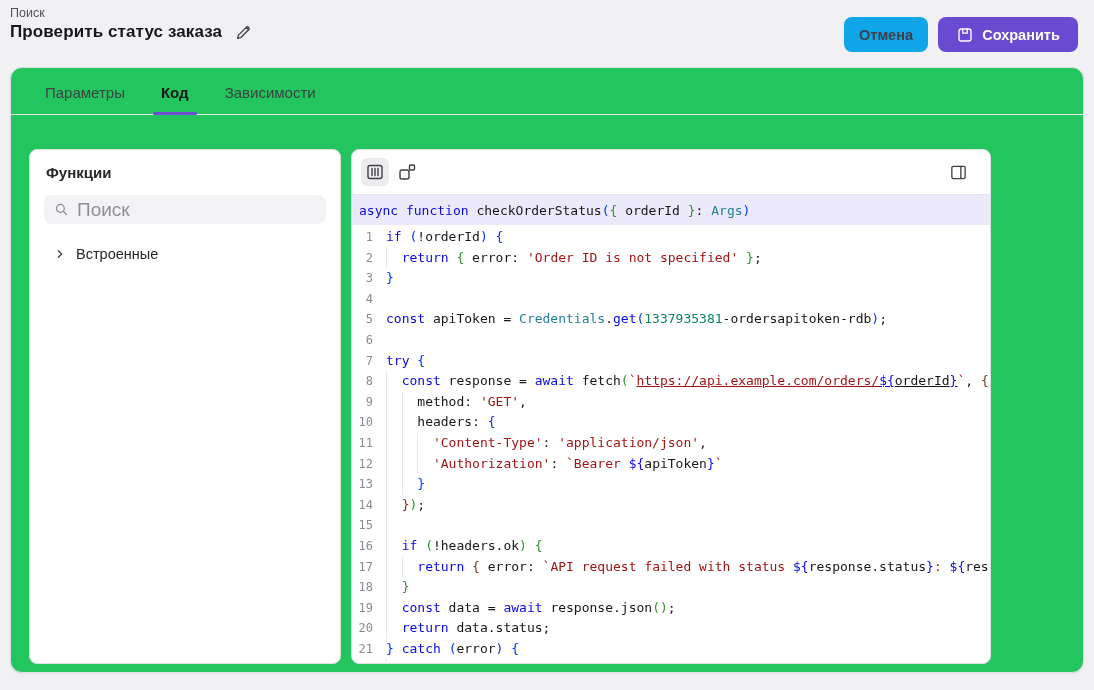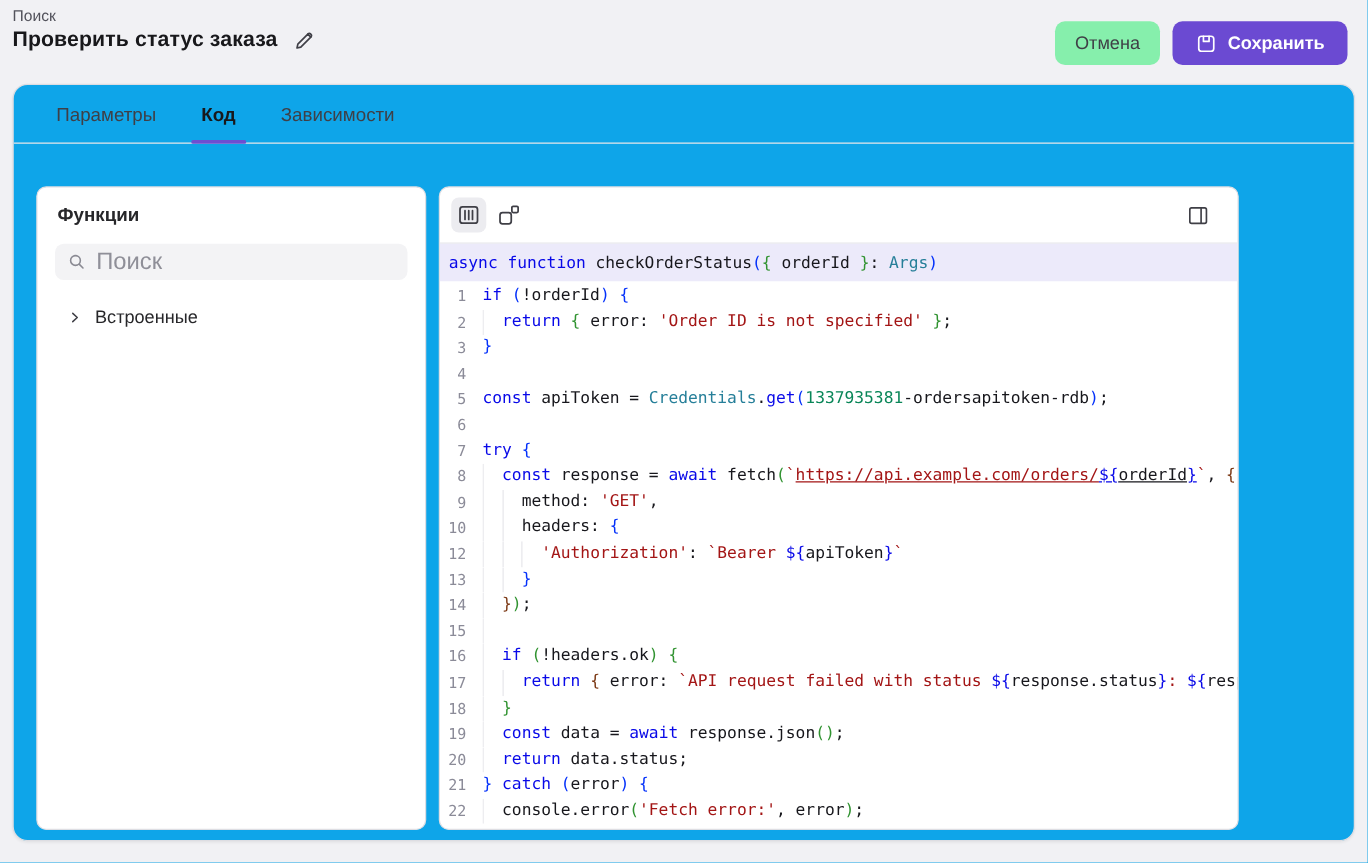--- a/index.html
+++ b/index.html
@@ -12,25 +12,25 @@
     position:relative;
   }
   
   .topbar { position:absolute; left:0; top:0; width:100%; height:67px; }
   .crumb { position:absolute; left:10px; top:6px; font-size:12.5px; color:#52525b; }
   .titlewrap { position:absolute; left:10px; top:22px; display:flex; align-items:center; gap:12px; }
   .page-title { font-size:17px; font-weight:700; color:#18181b; letter-spacing:.1px; }
   .icon-btn { background:none; border:none; cursor:pointer; display:flex; align-items:center; justify-content:center; }
   .actions { position:absolute; right:16px; top:17px; display:flex; gap:10px; }
   .btn { height:35px; border:none; border-radius:8px; font-family:inherit; font-size:14.5px; cursor:pointer; display:flex; align-items:center; justify-content:center; }
-  .btn-cancel { width:84px; background:#86efac; color:#3f3f46; font-weight:400; }
+  .btn-cancel { width:84px; background:#0ea5e9; color:#3f3f46; font-weight:700; }
   .btn-save { width:140px; background:#6b4ad2; color:#fff; font-weight:600; gap:8px; }
   
   .card { position:absolute; left:10px; top:67px; width:1074px; height:606px;
-          background:#0ea5e9; border:1px solid #dddde2; border-radius:12px;
+          background:#22c55e; border:1px solid #dddde2; border-radius:12px;
           box-shadow:0 1px 2px rgba(0,0,0,.05); }
   
   .tabs { display:flex; align-items:flex-end; height:47px; padding:0 26px; border-bottom:1px solid #e7e7ea; gap:20px; }
   .tab { position:relative; padding:0 8px 13px 8px; font-size:15px; color:#3f3f46; cursor:pointer; background:none; border:none; font-family:inherit; }
   .tab.active { color:#18181b; font-weight:700; }
   .tab.active::after { content:""; position:absolute; left:0; right:0; bottom:-1px; height:3px; background:#6d4fd1; border-radius:2px; }
   
   .panels { position:absolute; left:18px; top:81px; display:flex; gap:10px;justify-content:center; }
   .panel { border:1px solid #dedee3; border-radius:8px; background:#fff; }
   .sidebar { width:312px; height:515px; padding:12px 14px; }
@@ -193,20 +193,24 @@
           </div>
           <div class="code-line">
             <div class="ln">9</div>
             <div class="lc"><i class="g" style="left: 0ch;"></i><i class="g" style="left: 2ch;"></i><span class="tk tk-p">    method: </span><span class="tk tk-s">'GET'</span><span class="tk tk-p">,</span></div>
           </div>
           <div class="code-line">
             <div class="ln">10</div>
             <div class="lc"><i class="g" style="left: 0ch;"></i><i class="g" style="left: 2ch;"></i><span class="tk tk-p">    headers: </span><span class="tk tk-b1">{</span></div>
           </div>
           <div class="code-line">
+            <div class="ln">11</div>
+            <div class="lc"><i class="g" style="left: 0ch;"></i><i class="g" style="left: 2ch;"></i><i class="g" style="left: 4ch;"></i><span class="tk tk-p">      </span><span class="tk tk-s">'Content-Type'</span><span class="tk tk-p">: </span><span class="tk tk-s">'application/json'</span><span class="tk tk-p">,</span></div>
+          </div>
+          <div class="code-line">
             <div class="ln">12</div>
             <div class="lc"><i class="g" style="left: 0ch;"></i><i class="g" style="left: 2ch;"></i><i class="g" style="left: 4ch;"></i><span class="tk tk-p">      </span><span class="tk tk-s">'Authorization'</span><span class="tk tk-p">: </span><span class="tk tk-s">`Bearer </span><span class="tk tk-e">${</span><span class="tk tk-p">apiToken</span><span class="tk tk-e">}</span><span class="tk tk-s">`</span></div>
           </div>
           <div class="code-line">
             <div class="ln">13</div>
             <div class="lc"><i class="g" style="left: 0ch;"></i><i class="g" style="left: 2ch;"></i><span class="tk tk-p">    </span><span class="tk tk-b1">}</span></div>
           </div>
           <div class="code-line">
             <div class="ln">14</div>
             <div class="lc"><i class="g" style="left: 0ch;"></i><span class="tk tk-p">  </span><span class="tk tk-b3">}</span><span class="tk tk-b2">)</span><span class="tk tk-p">;</span></div>

